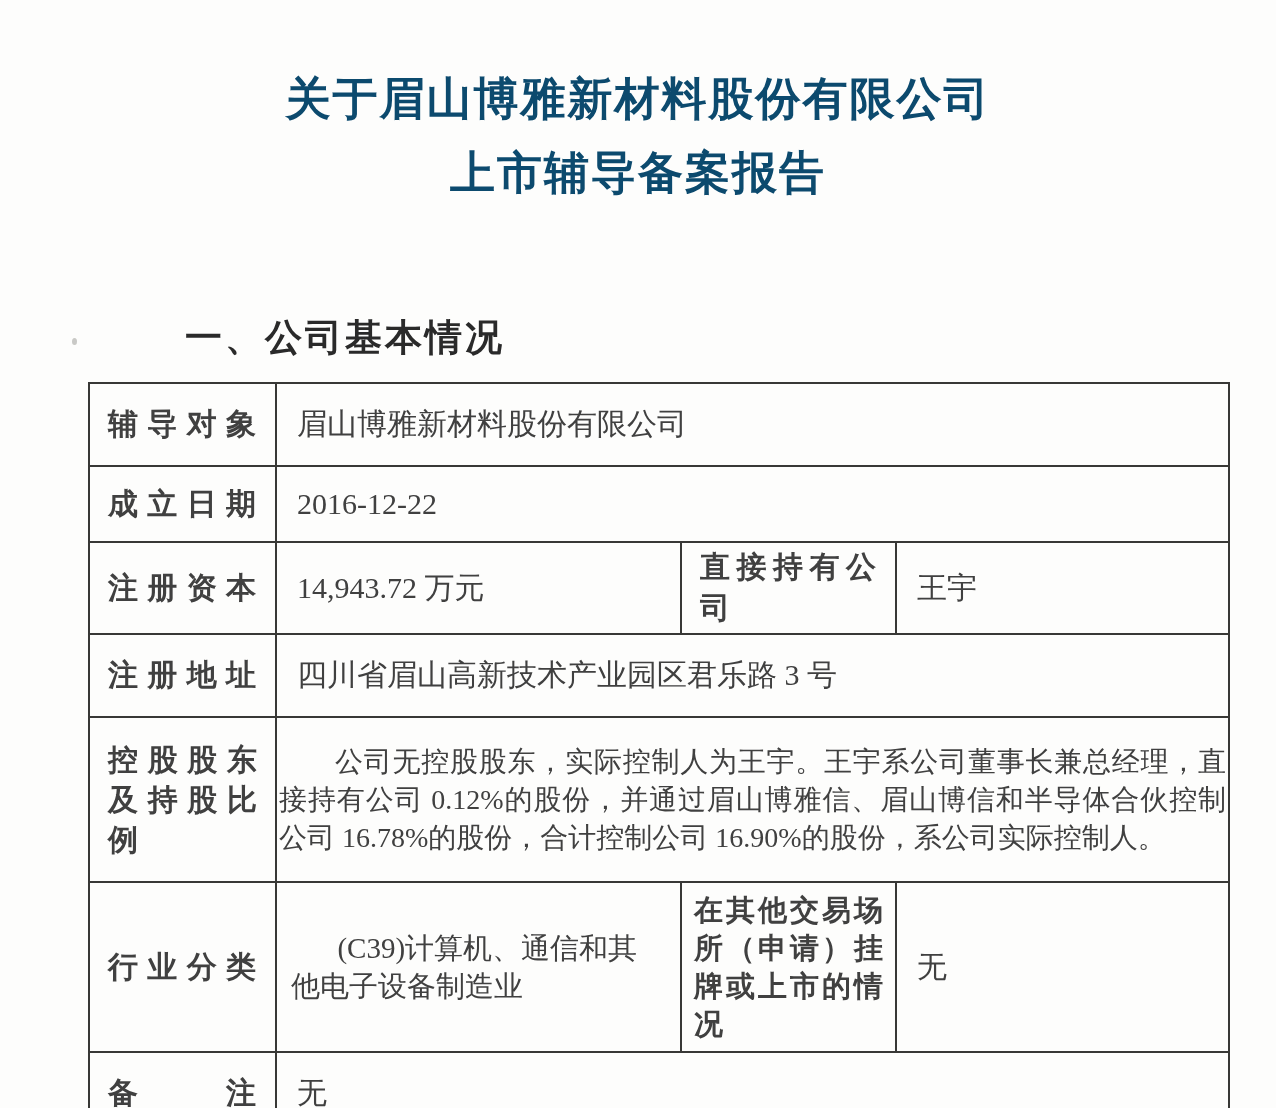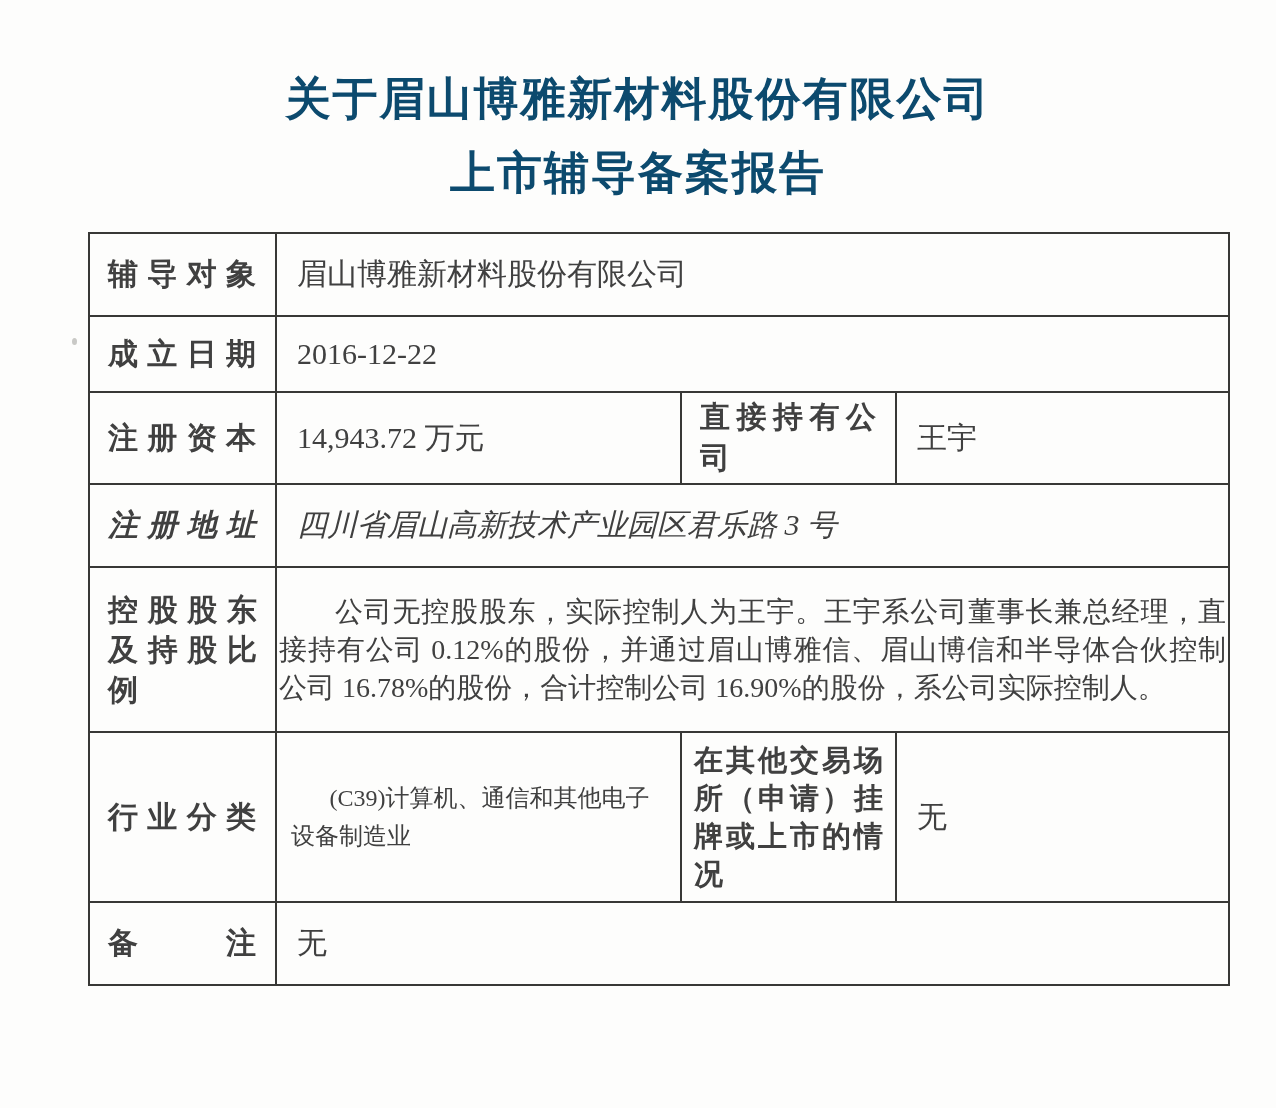--- a/index.html
+++ b/index.html
@@ -77,50 +77,51 @@
     padding-left: 20px;
   }
   .info-table td.para {
     font-size: 28px;
     line-height: 38px;
     text-align: justify;
     padding: 6px 2px;
     text-indent: 2em;
   }
   .info-table td.wrap-value {
-    font-size: 24px;
+    font-size: 29px;
     line-height: 38px;
     text-indent: 1.6em;
     padding: 6px 14px;
   }
   .info-table td.sub-label {
     font-weight: 700;
     font-size: 29px;
     line-height: 38px;
     text-align: justify;
     padding: 6px 12px;
   }
   .r1 { height: 72px; }
   .r2 { height: 55px; }
   .r3 { height: 46px; }
-  .r4 { height: 57px; font-style: italic; }
+  .r4 { height: 57px; }
   .r5 { height: 165px; border-radius: 23px; }
   .r6 { height: 170px; }
   .r7 { height: 44px; }
 </style>
 </head>
 <body>
 
 <div class="page">
 
   <div class="title-block">
     <div>关于眉山博雅新材料股份有限公司</div>
     <div>上市辅导备案报告</div>
   </div>
 
+  <div class="section-heading">一、公司基本情况</div>
 
   <table class="info-table">
     <colgroup>
       <col style="width:187px">
       <col style="width:405px">
       <col style="width:215px">
       <col style="width:333px">
     </colgroup>
 
     <tbody>

